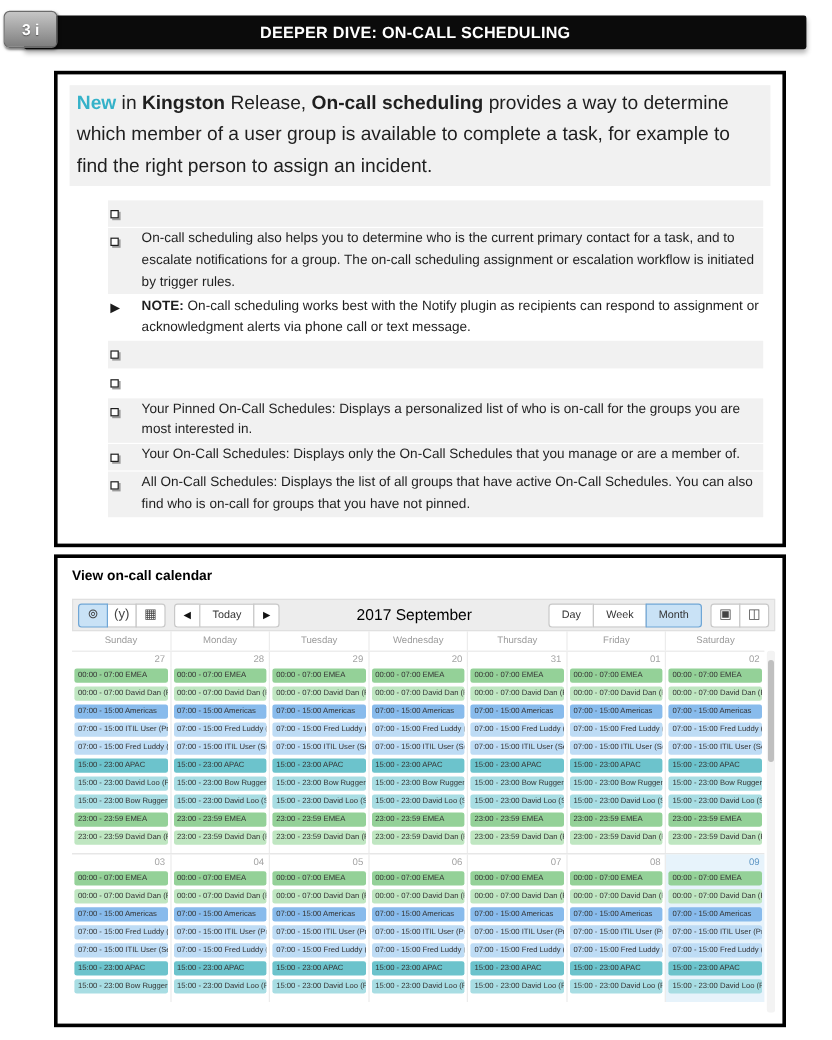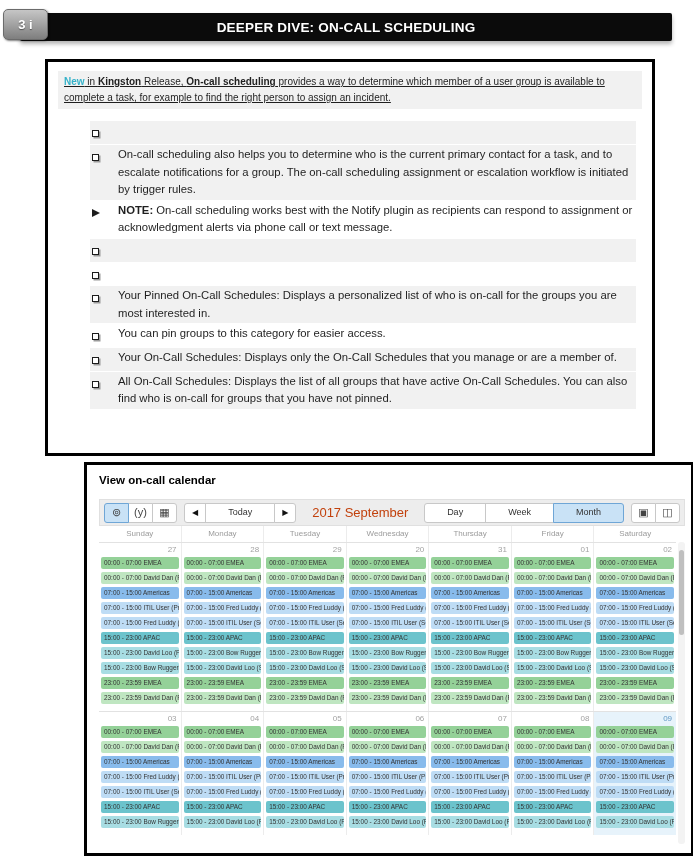--- a/index.html
+++ b/index.html
@@ -20,26 +20,26 @@
     background:linear-gradient(#c6c6c6,#7e7e7e); border:1px solid #6b6b6b; border-radius:5px;
     color:#fff; font-weight:bold; font-size:13px; display:flex; align-items:center; justify-content:center;
     text-shadow:0 1px 1px rgba(0,0,0,.45); box-shadow:1px 1px 2px rgba(0,0,0,.5);
   }
   
   .box {
     position:absolute; left:45px; width:610px; background:#fff;
     border:3px solid #000;
   }
   .box1 { top:59px;  height:397px; padding:9px 10px; }
-  .box2 { top:462px; height:394px; padding:6px 10px; overflow:hidden;margin-left:39px; }
+  .box2 { top:462px; height:394px; padding:6px 10px; overflow:hidden; }
 
   
   .intro {
-    margin:0; background:#f1f1f1; font-size:10px; line-height:1.62;
-    color:#1f1f1f; padding:3px 6px;text-decoration:underline;
+    margin:0; background:#f1f1f1; font-size:16px; line-height:1.62;
+    color:#1f1f1f; padding:3px 6px;
   }
   .bullets { margin-top:12px; padding:0 6px 0 32px; }
   .item { display:flex; font-size:11.3px; line-height:1.56; color:#1f1f1f; margin-bottom:1px; padding:1px 2px; }
   .item.shaded { background:#f1f1f1; }
   .bullet-cell { width:26px; flex:none; padding-top:3px; }
   .sq-bullet {
     display:inline-block; width:7px; height:7px; border:1.4px solid #1c1c1c;
     box-shadow:1.5px 1.5px 0 #9a9a9a; background:#fff;
   }
   .ar-bullet {
@@ -53,30 +53,30 @@
   .cal-heading { font-size:11.5px; font-weight:bold; color:#000; margin:3px 0 13px 2px; }
   .calendar { position:relative; width:586px; margin-left:2px; }
 
   .toolbar {
     height:27px; background:#ededed; border:1px solid #e0e0e0;
     display:flex; align-items:center; padding:0 4px; gap:7px;
   }
   .tb-group { display:flex; }
   .tb-btn {
     height:20px; background:#fff; border:1px solid #c8c8c8; font-size:9px; color:#333;
-    display:flex; align-items:center; justify-content:center; padding:0 22px; margin-left:-1px;
+    display:flex; align-items:center; justify-content:center; padding:0 10px; margin-left:-1px;
     cursor:pointer; font-family:inherit; line-height:1;
   }
   .tb-group .tb-btn:first-child { margin-left:0; border-radius:3px 0 0 3px; }
   .tb-group .tb-btn:last-child  { border-radius:0 3px 3px 0; }
   .tb-group .tb-btn:only-child  { border-radius:3px; }
   .tb-btn.icon { width:25px; padding:0; font-size:11px; color:#444; }
   .tb-btn.arrow { font-size:8px; padding:0 7px; color:#111; }
   .tb-btn.active { background:var(--toolbar-active-bg); border-color:var(--toolbar-active-border); position:relative; z-index:1; }
-  .tb-title { flex:1; text-align:center; font-size:13px; color:#c2410c; }
+  .tb-title { flex:1; text-align:center; font-size:13px; color:#000000; }
 
   .day-headers { display:flex; height:16px; margin-right:9px; }
   .day-h {
     flex:1; text-align:center; font-size:8px; color:#9b9b9b; line-height:16px;
     border-left:1px solid #ececec; overflow:hidden; white-space:nowrap;
   }
   .day-h:first-child { border-left:none; }
 
   .grid-wrap { position:relative; height:302px; overflow:hidden; }
   .grid { margin-right:9px; }
@@ -132,24 +132,20 @@
       </div>
       <div class="item shaded">
         <span class="bullet-cell"><span class="sq-bullet"></span></span>
       </div>
       <div class="item">
         <span class="bullet-cell"><span class="sq-bullet"></span></span>
       </div>
       <div class="item shaded">
         <span class="bullet-cell"><span class="sq-bullet"></span></span>
         <span class="item-text"><span>Your Pinned On-Call Schedules: Displays a personalized list of who is on-call for the groups you are most interested in.</span></span>
-      </div>
-      <div class="item">
-        <span class="bullet-cell"><span class="sq-bullet"></span></span>
-        <span class="item-text"><span> You can pin groups to this category for easier access.</span></span>
       </div>
       <div class="item shaded">
         <span class="bullet-cell"><span class="sq-bullet"></span></span>
         <span class="item-text"><span>Your On-Call Schedules: Displays only the On-Call Schedules that you manage or are a member of.</span></span>
       </div>
       <div class="item shaded">
         <span class="bullet-cell"><span class="sq-bullet"></span></span>
         <span class="item-text"><span>All On-Call Schedules: Displays the list of all groups that have active On-Call Schedules. You can also find who is on-call for groups that you have not pinned.</span></span>
       </div>
     </div>

